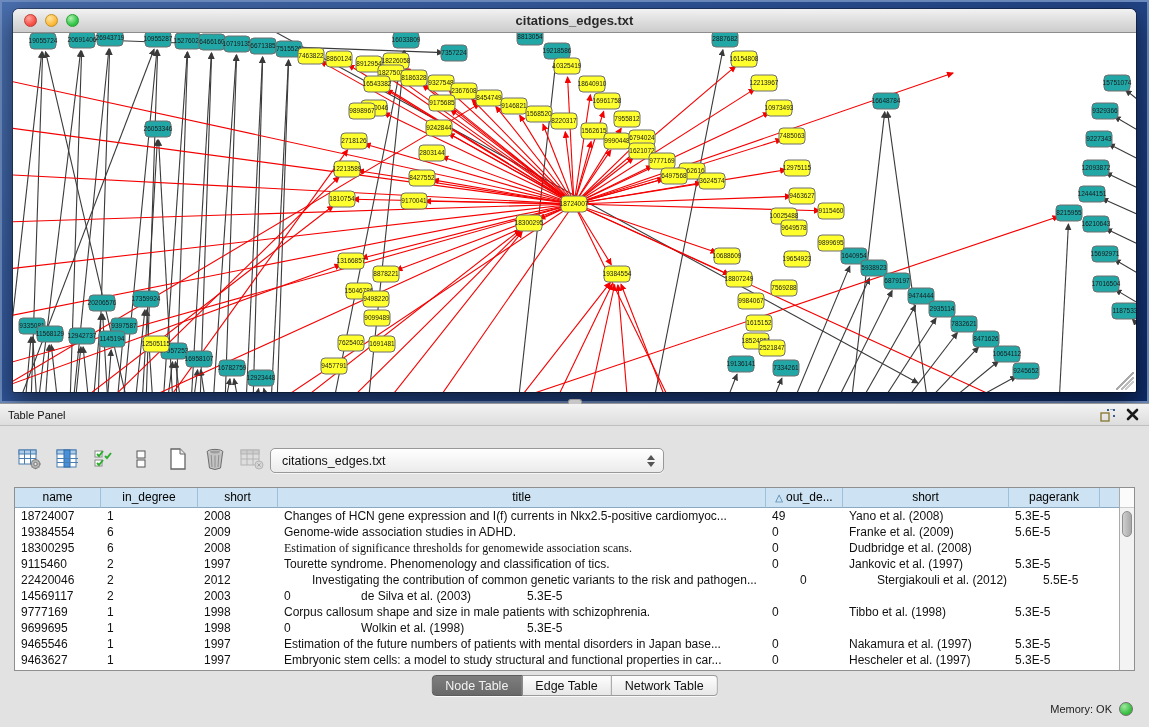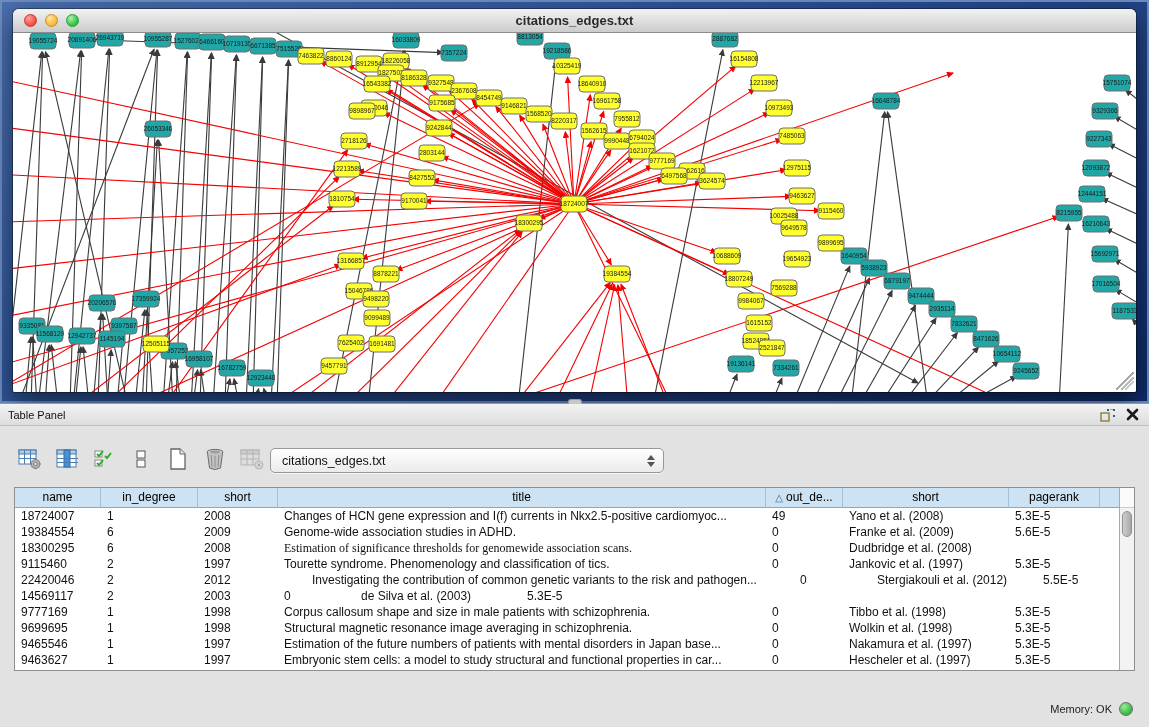--- a/index.html
+++ b/index.html
@@ -873,21 +873,20 @@
             <div class="td" style="width: 80px;">1998</div>
             <div class="td" style="width: 488px;">Corpus callosum shape and size in male patients with schizophrenia.</div>
             <div class="td" style="width: 77px;">0</div>
             <div class="td" style="width: 166px;">Tibbo et al. (1998)</div>
             <div class="td" style="width: 91px;">5.3E-5</div>
           </div>
           <div class="tr">
             <div class="td" style="width: 86px;">9699695</div>
             <div class="td" style="width: 97px;">1</div>
             <div class="td" style="width: 80px;">1998</div>
-            <div class="td" style="width: 488px;">Structural magnetic resonance image averaging in schizophrenia.</div>
             <div class="td" style="width: 77px;">0</div>
             <div class="td" style="width: 166px;">Wolkin et al. (1998)</div>
             <div class="td" style="width: 91px;">5.3E-5</div>
           </div>
           <div class="tr">
             <div class="td" style="width: 86px;">9465546</div>
             <div class="td" style="width: 97px;">1</div>
             <div class="td" style="width: 80px;">1997</div>
             <div class="td" style="width: 488px;">Estimation of the future numbers of patients with mental disorders in Japan base...</div>
             <div class="td" style="width: 77px;">0</div>
@@ -904,18 +903,23 @@
             <div class="td" style="width: 91px;">5.3E-5</div>
           </div>
         </div>
     </div>
     <div class="vscroll">
       <div class="corner"></div>
       <div class="thumb"></div>
     </div>
   </div>
 
+  <div class="tabs" id="tabs">
+      <div class="tab selected">Node Table</div>
+      <div class="tab">Edge Table</div>
+      <div class="tab">Network Table</div>
+    </div>
 
   <div class="status">
     <span>Memory: OK</span>
     <span class="mem-dot"></span>
   </div>
 </div>
 
 </body></html>

